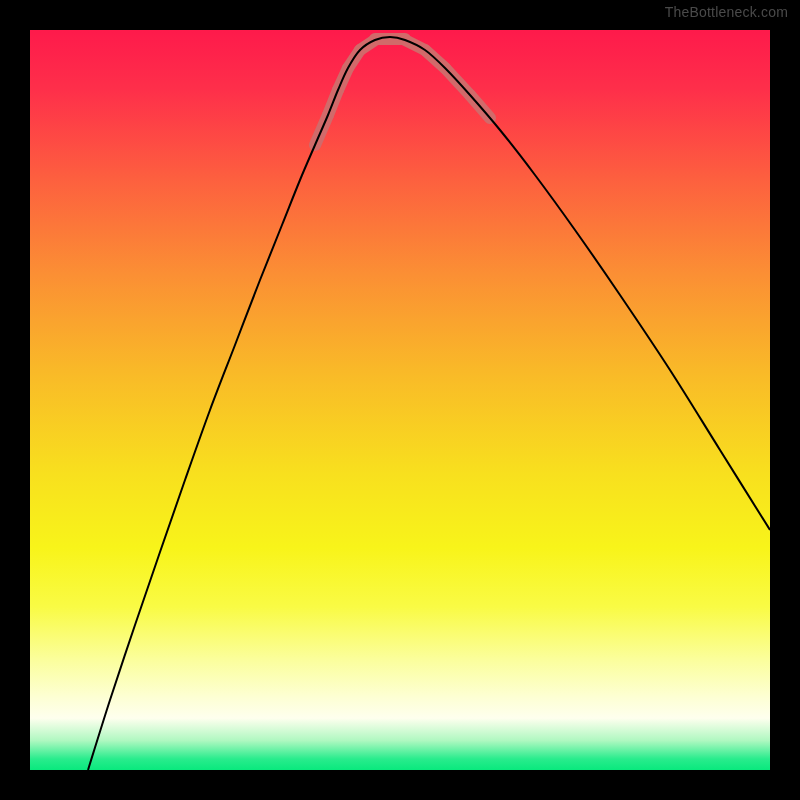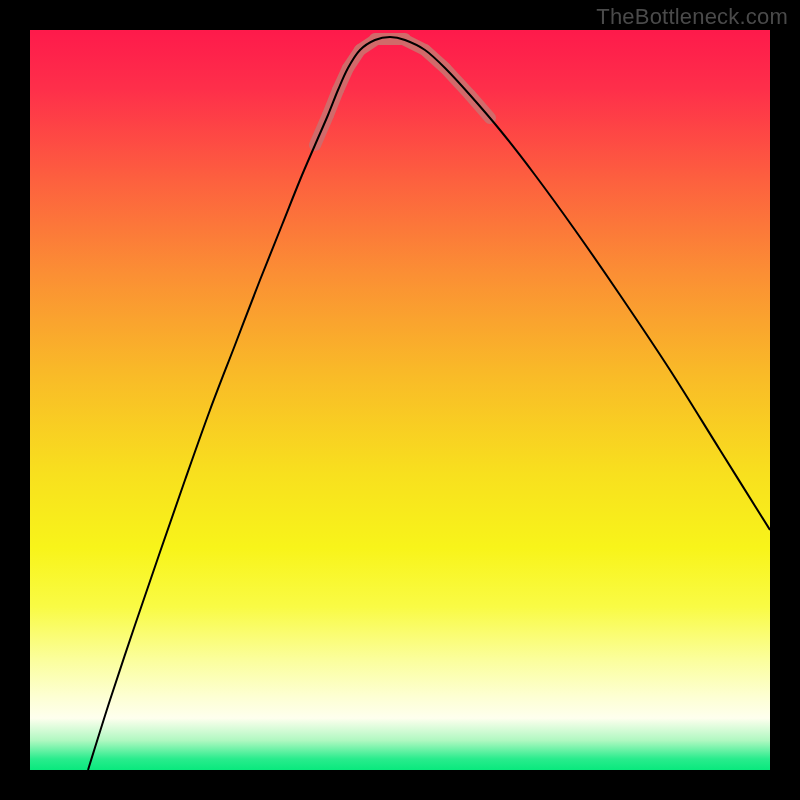--- a/index.html
+++ b/index.html
@@ -49,21 +49,21 @@
       #b0f8c1 96%,
       #29ec8d 98.5%,
       #09e97d 100%
     );
   }
   .watermark {
     position: absolute;
     top: 4px;
     right: 12px;
     color: #4a4a4a;
-    font-size: 22px;
+    font-size: 14px;
     font-weight: 500;
     letter-spacing: 0.2px;
   }
   svg.curve-layer {
     position: absolute;
     top: 0;
     left: 0;
     width: 740px;
     height: 740px;
     overflow: visible;

